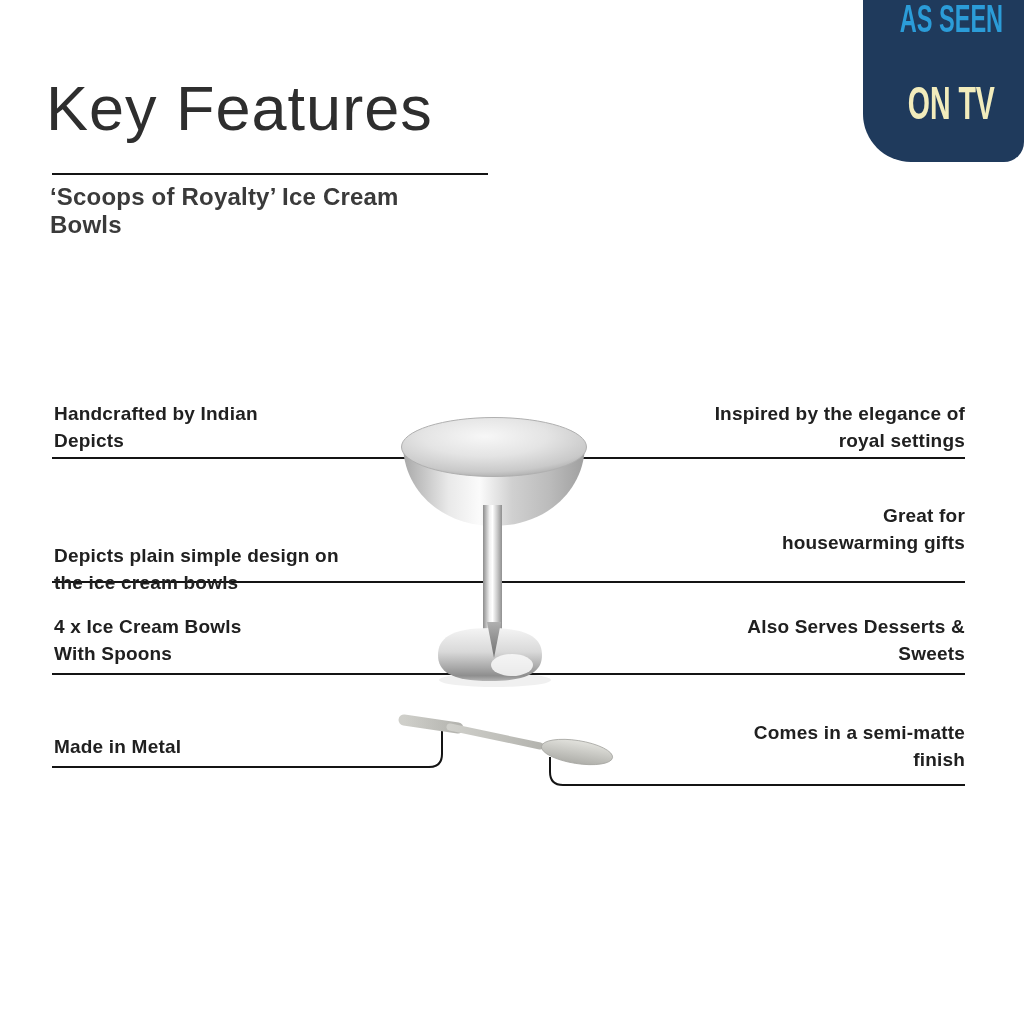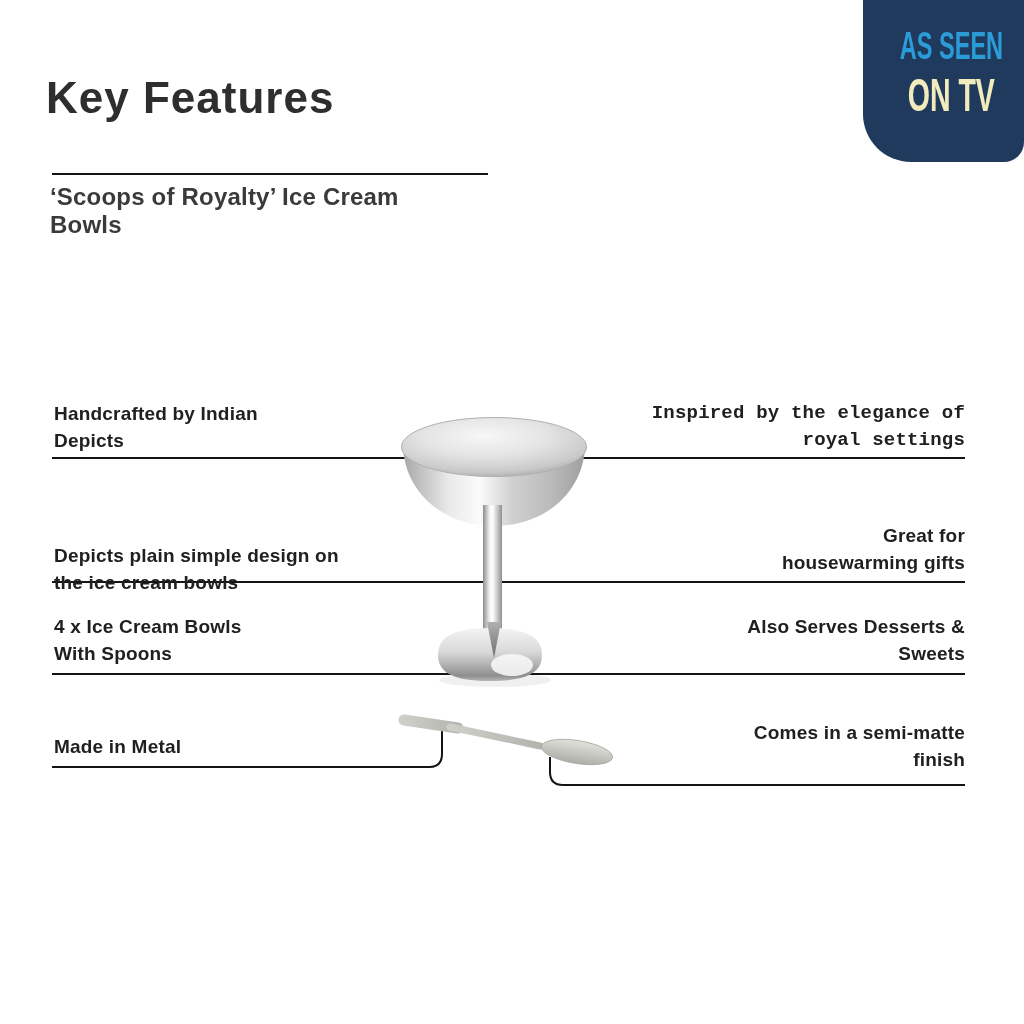--- a/index.html
+++ b/index.html
@@ -2,52 +2,52 @@
 <html><head>
 <meta charset="utf-8">
 <style>
   html,body{margin:0;padding:0;background:#ffffff;}
   .stage{
     position:relative;width:1024px;height:1024px;background:#ffffff;overflow:hidden;
     font-family:"Liberation Sans","DejaVu Sans",sans-serif;color:#202020;
   }
   
   .title{
-    position:absolute;left:46px;top:74px;font-size:44px;line-height:1.08;
-    font-weight:bold;color:#2e2e2e;letter-spacing:1px;white-space:nowrap;
+    position:absolute;left:46px;top:74px;font-size:63px;line-height:1.08;
+    font-weight:normal;color:#2e2e2e;letter-spacing:1px;white-space:nowrap;
   }
   .title-underline{
     position:absolute;left:52px;top:173px;width:436px;height:2px;background:#141414;
   }
   .subtitle{
     position:absolute;left:50px;top:183px;font-size:24px;line-height:28px;
     font-weight:bold;color:#3a3a3a;letter-spacing:0.2px;
   }
   
   .badge{
     position:absolute;left:863px;top:0;width:161px;height:162px;
     background:#1f3a5c;border-radius:0 0 20px 48px;
-    display:flex;flex-direction:column;align-items:center;justify-content:center;
-    padding:0 0 18px 16px;box-sizing:border-box;
+    display:flex;flex-direction:column;align-items:center;justify-content:space-between;
+    padding:0 0 36px 16px;box-sizing:border-box;
   }
   .badge .l1,.badge .l2{
     font-weight:bold;transform:scaleX(0.62);transform-origin:50% 50%;
     white-space:nowrap;line-height:1;
   }
   .badge .l1{font-size:38px;color:#2b9cd8;}
   .badge .l2{font-size:46px;color:#f2ecbc;margin-top:7px;}
   
   .feature{
     position:absolute;font-size:19px;line-height:27px;font-weight:bold;
     color:#202020;letter-spacing:0.2px;
   }
   .feature.left{left:54px;text-align:left;}
   .feature.right{right:59px;text-align:right;}
   .f-l1{top:400px;} .f-l2{top:542px;} .f-l3{top:613px;} .f-l4{top:733px;}
-  .f-r1{top:400px;font-family:Liberation Mono, monospace;} .f-r2{top:522px;} .f-r3{top:613px;} .f-r4{top:719px;}
+  .f-r1{top:400px;} .f-r2{top:502px;} .f-r3{top:613px;} .f-r4{top:719px;}
   
   .lines-layer,.product-layer{
     position:absolute;left:0;top:0;width:1024px;height:1024px;pointer-events:none;
   }
   .lines-layer{z-index:1;} .product-layer{z-index:2;}
   .text-layer{position:relative;z-index:3;}
 </style>
 </head>
 <body>
 

